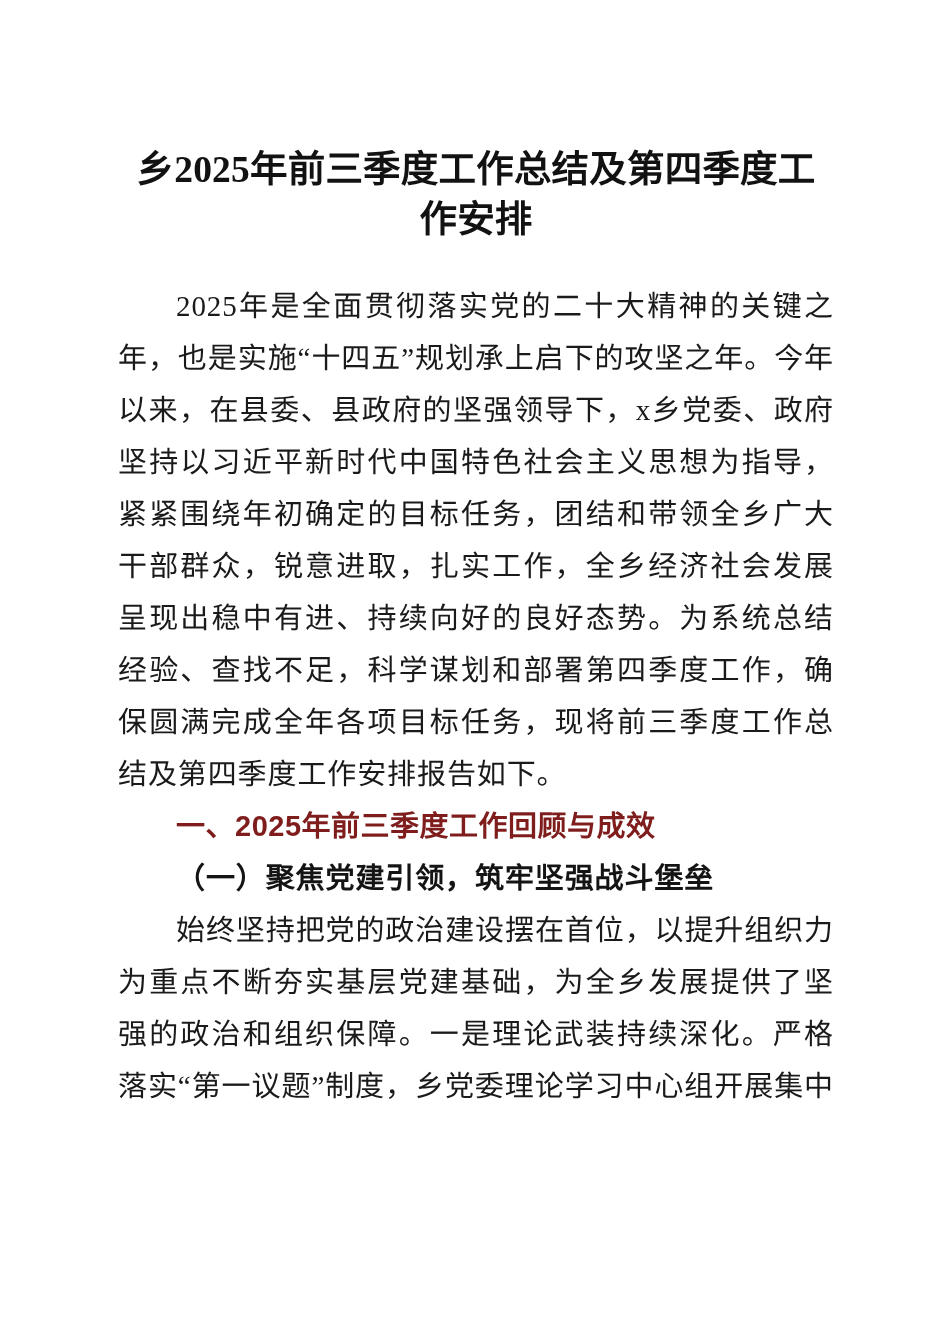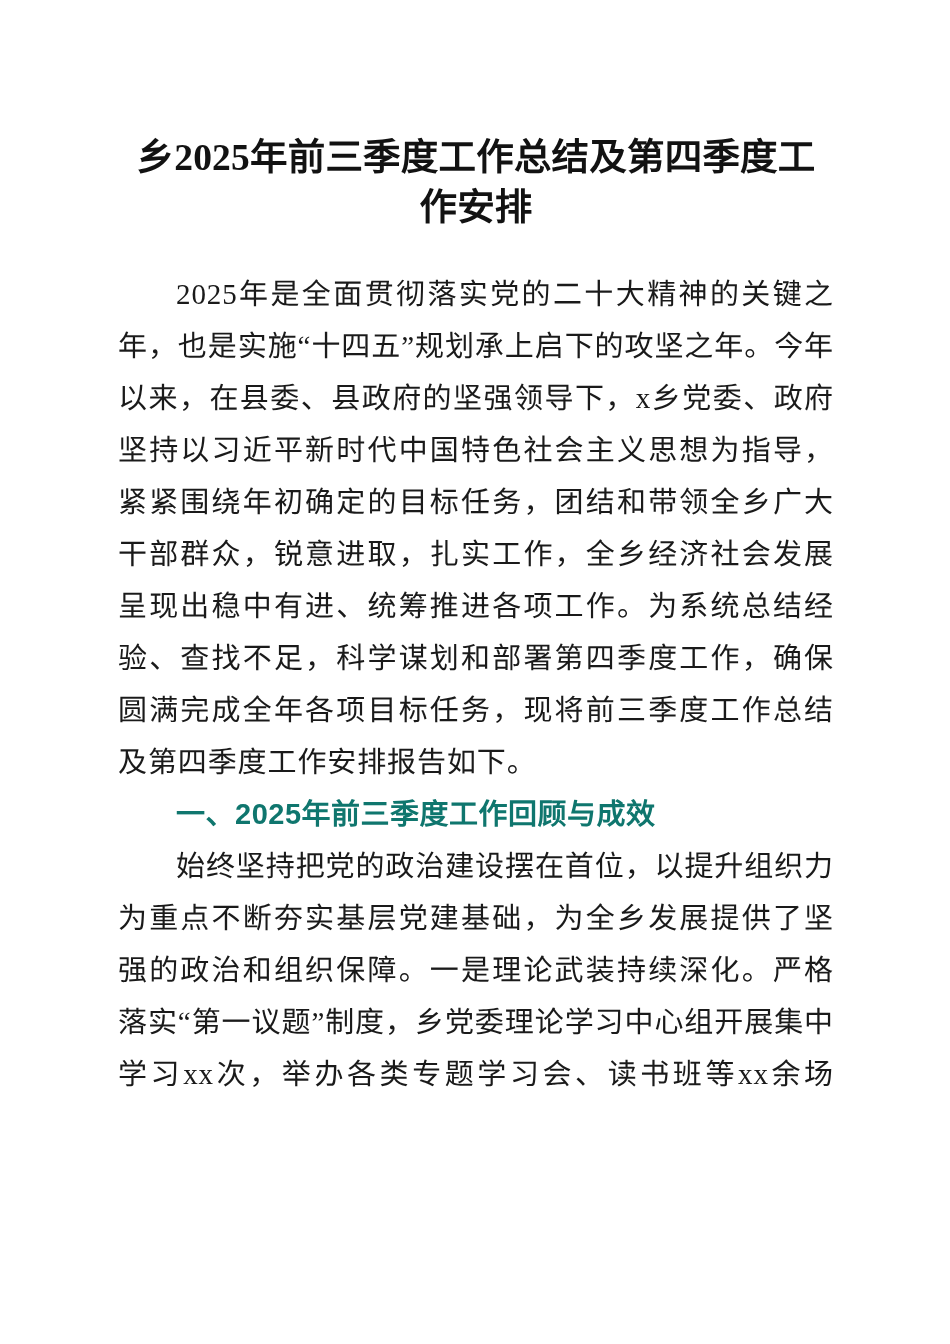--- a/index.html
+++ b/index.html
@@ -6,21 +6,21 @@
   html, body {
     margin: 0;
     padding: 0;
     background: #ffffff;
   }
 
   .page {
     position: relative;
     width: 950px;
     height: 1087px;
-    margin: 4px auto;
+    margin: 16px auto;
     background: #ffffff;
     overflow: hidden;
     box-sizing: border-box;
   }
 
   .content {
     position: absolute;
     left: 118px;
     top: 0;
     width: 716px;
@@ -57,21 +57,21 @@
   .para.first-body {
     margin-top: 35px;
   }
 
   
   .h1-cn {
     font-family: "Liberation Sans", "DejaVu Sans", sans-serif;
     font-weight: bold;
     font-size: 29px;
     line-height: 52px;
-    color: #0f766e;
+    color: #7f1d1d;
     text-indent: 58px;
     margin: 0;
     letter-spacing: 0.5px;
   }
 
   
   .h2-cn {
     font-family: "Liberation Serif", "DejaVu Serif", serif;
     font-weight: 600;
     font-size: 29px;
@@ -83,22 +83,23 @@
   }
 </style>
 </head>
 <body>
 
 <div class="page">
   <div class="content">
 
     <h1 class="doc-title">乡2025年前三季度工作总结及第四季度工作安排</h1>
 
-    <p class="para first-body">2025年是全面贯彻落实党的二十大精神的关键之年，也是实施“十四五”规划承上启下的攻坚之年。今年以来，在县委、县政府的坚强领导下，x乡党委、政府坚持以习近平新时代中国特色社会主义思想为指导，紧紧围绕年初确定的目标任务，团结和带领全乡广大干部群众，锐意进取，扎实工作，全乡经济社会发展呈现出稳中有进、统筹推进各项工作。为系统总结经验、查找不足，科学谋划和部署第四季度工作，确保圆满完成全年各项目标任务，现将前三季度工作总结及第四季度工作安排报告如下。</p>
+    <p class="para first-body">2025年是全面贯彻落实党的二十大精神的关键之年，也是实施“十四五”规划承上启下的攻坚之年。今年以来，在县委、县政府的坚强领导下，x乡党委、政府坚持以习近平新时代中国特色社会主义思想为指导，紧紧围绕年初确定的目标任务，团结和带领全乡广大干部群众，锐意进取，扎实工作，全乡经济社会发展呈现出稳中有进、持续向好的良好态势。为系统总结经验、查找不足，科学谋划和部署第四季度工作，确保圆满完成全年各项目标任务，现将前三季度工作总结及第四季度工作安排报告如下。</p>
 
     <h2 class="h1-cn">一、2025年前三季度工作回顾与成效</h2>
 
 
+    <h3 class="h2-cn">（一）聚焦党建引领，筑牢坚强战斗堡垒</h3>
 
     <p class="para">始终坚持把党的政治建设摆在首位，以提升组织力为重点不断夯实基层党建基础，为全乡发展提供了坚强的政治和组织保障。一是理论武装持续深化。严格落实“第一议题”制度，乡党委理论学习中心组开展集中学习xx次，举办各类专题学习会、读书班等xx余场次。深入学习习近平总书记关于推进乡村全面振兴的重要论述以及《习近平谈治国理政》第五卷等重要</p>
 
   </div>
 </div>
 
 </body></html>

